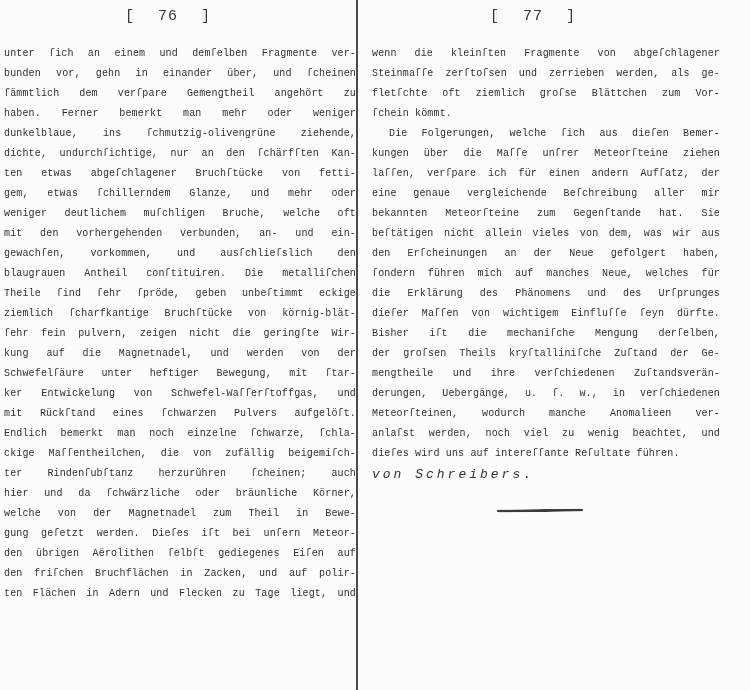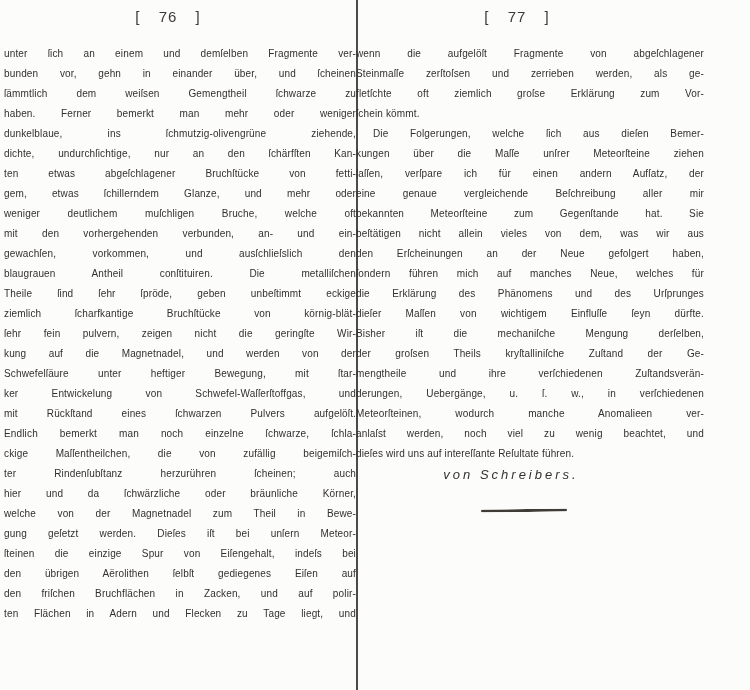--- a/index.html
+++ b/index.html
@@ -7,30 +7,30 @@
     padding: 0;
     width: 750px;
     height: 690px;
     background: #fcfcfb;
     overflow: hidden;
   }
   .spread {
     position: relative;
     width: 750px;
     height: 690px;
-    font-family: Liberation Sans, sans-serif;
+    font-family: Liberation Mono, monospace;
     color: #33302c;
   }
   .page {
     position: absolute;
     top: 0;
     height: 690px;
   }
   .page-left  { left: 4px;   width: 352px; }
-  .page-right { left: 356px; width: 348px; }
+  .page-right { left: 372px; width: 348px; }
   .divider {
     position: absolute;
     left: 356px;
     top: 0;
     width: 2px;
     height: 690px;
     background: #4e4a46;
   }
   .pagenum {
     position: absolute;
@@ -63,21 +63,21 @@
   }
   .line.flush  { text-align-last: left; }
   .line.indent { text-indent: 17px; }
   .signature {
     height: 20px;
     line-height: 20px;
     margin-top: 1px;
     font-size: 13px;
     font-style: italic;
     letter-spacing: 3px;
-    text-align: center;
+    text-align: left;
     padding-right: 38px;
     color: #35322e;
   }
   .end-rule {
     margin: 24px 0 0 125px;
     width: 86px;
     height: 0;
     border-top: 3px solid #3f3b37;
     border-radius: 2px;
     transform: rotate(-0.8deg);
@@ -86,21 +86,21 @@
 </head>
 <body>
 
 <div class="spread">
 
   <div class="page page-left">
     <div class="pagenum">[ 76 ]</div>
     <div class="textblock" id="left-text">
         <div class="line">unter ſich an einem und demſelben Fragmente ver-</div>
         <div class="line">bunden vor, gehn in einander über, und ſcheinen</div>
-        <div class="line">ſämmtlich dem weiſsen Gemengtheil ſchwarze zu</div>
+        <div class="line">ſämmtlich dem verſpare Gemengtheil angehört zu</div>
         <div class="line">haben. Ferner bemerkt man mehr oder weniger</div>
         <div class="line">dunkelblaue, ins ſchmutzig-olivengrüne ziehende,</div>
         <div class="line">dichte, undurchſichtige, nur an den ſchärfſten Kan-</div>
         <div class="line">ten etwas abgeſchlagener Bruchſtücke von fetti-</div>
         <div class="line">gem, etwas ſchillerndem Glanze, und mehr oder</div>
         <div class="line">weniger deutlichem muſchligen Bruche, welche oft</div>
         <div class="line">mit den vorhergehenden verbunden, an- und ein-</div>
         <div class="line">gewachſen, vorkommen, und ausſchlieſslich den</div>
         <div class="line">blaugrauen Antheil conſtituiren. Die metalliſchen</div>
         <div class="line">Theile ſind ſehr ſpröde, geben unbeſtimmt eckige</div>
@@ -109,35 +109,34 @@
         <div class="line">kung auf die Magnetnadel, und werden von der</div>
         <div class="line">Schwefelſäure unter heftiger Bewegung, mit ſtar-</div>
         <div class="line">ker Entwickelung von Schwefel-Waſſerſtoffgas, und</div>
         <div class="line">mit Rückſtand eines ſchwarzen Pulvers aufgelöſt.</div>
         <div class="line">Endlich bemerkt man noch einzelne ſchwarze, ſchla-</div>
         <div class="line">ckige Maſſentheilchen, die von zufällig beigemiſch-</div>
         <div class="line">ter Rindenſubſtanz herzurühren ſcheinen; auch</div>
         <div class="line">hier und da ſchwärzliche oder bräunliche Körner,</div>
         <div class="line">welche von der Magnetnadel zum Theil in Bewe-</div>
         <div class="line">gung geſetzt werden. Dieſes iſt bei unſern Meteor-</div>
-        <div class="line">ſteinen die einzige Spur von Eiſengehalt, indeſs bei</div>
         <div class="line">den übrigen Aërolithen ſelbſt gediegenes Eiſen auf</div>
         <div class="line">den friſchen Bruchflächen in Zacken, und auf polir-</div>
         <div class="line">ten Flächen in Adern und Flecken zu Tage liegt, und</div>
       </div>
   </div>
 
   <div class="divider"></div>
 
   <div class="page page-right">
     <div class="pagenum">[ 77 ]</div>
     <div class="textblock" id="right-text">
-        <div class="line">wenn die aufgelöſt Fragmente von abgeſchlagener</div>
+        <div class="line">wenn die kleinſten Fragmente von abgeſchlagener</div>
         <div class="line">Steinmaſſe zerſtoſsen und zerrieben werden, als ge-</div>
-        <div class="line">fletſchte oft ziemlich groſse Erklärung zum Vor-</div>
+        <div class="line">fletſchte oft ziemlich groſse Blättchen zum Vor-</div>
         <div class="line flush">ſchein kömmt.</div>
         <div class="line indent">Die Folgerungen, welche ſich aus dieſen Bemer-</div>
         <div class="line">kungen über die Maſſe unſrer Meteorſteine ziehen</div>
         <div class="line">laſſen, verſpare ich für einen andern Aufſatz, der</div>
         <div class="line">eine genaue vergleichende Beſchreibung aller mir</div>
         <div class="line">bekannten Meteorſteine zum Gegenſtande hat. Sie</div>
         <div class="line">beſtätigen nicht allein vieles von dem, was wir aus</div>
         <div class="line">den Erſcheinungen an der Neue gefolgert haben,</div>
         <div class="line">ſondern führen mich auf manches Neue, welches für</div>
         <div class="line">die Erklärung des Phänomens und des Urſprunges</div>

